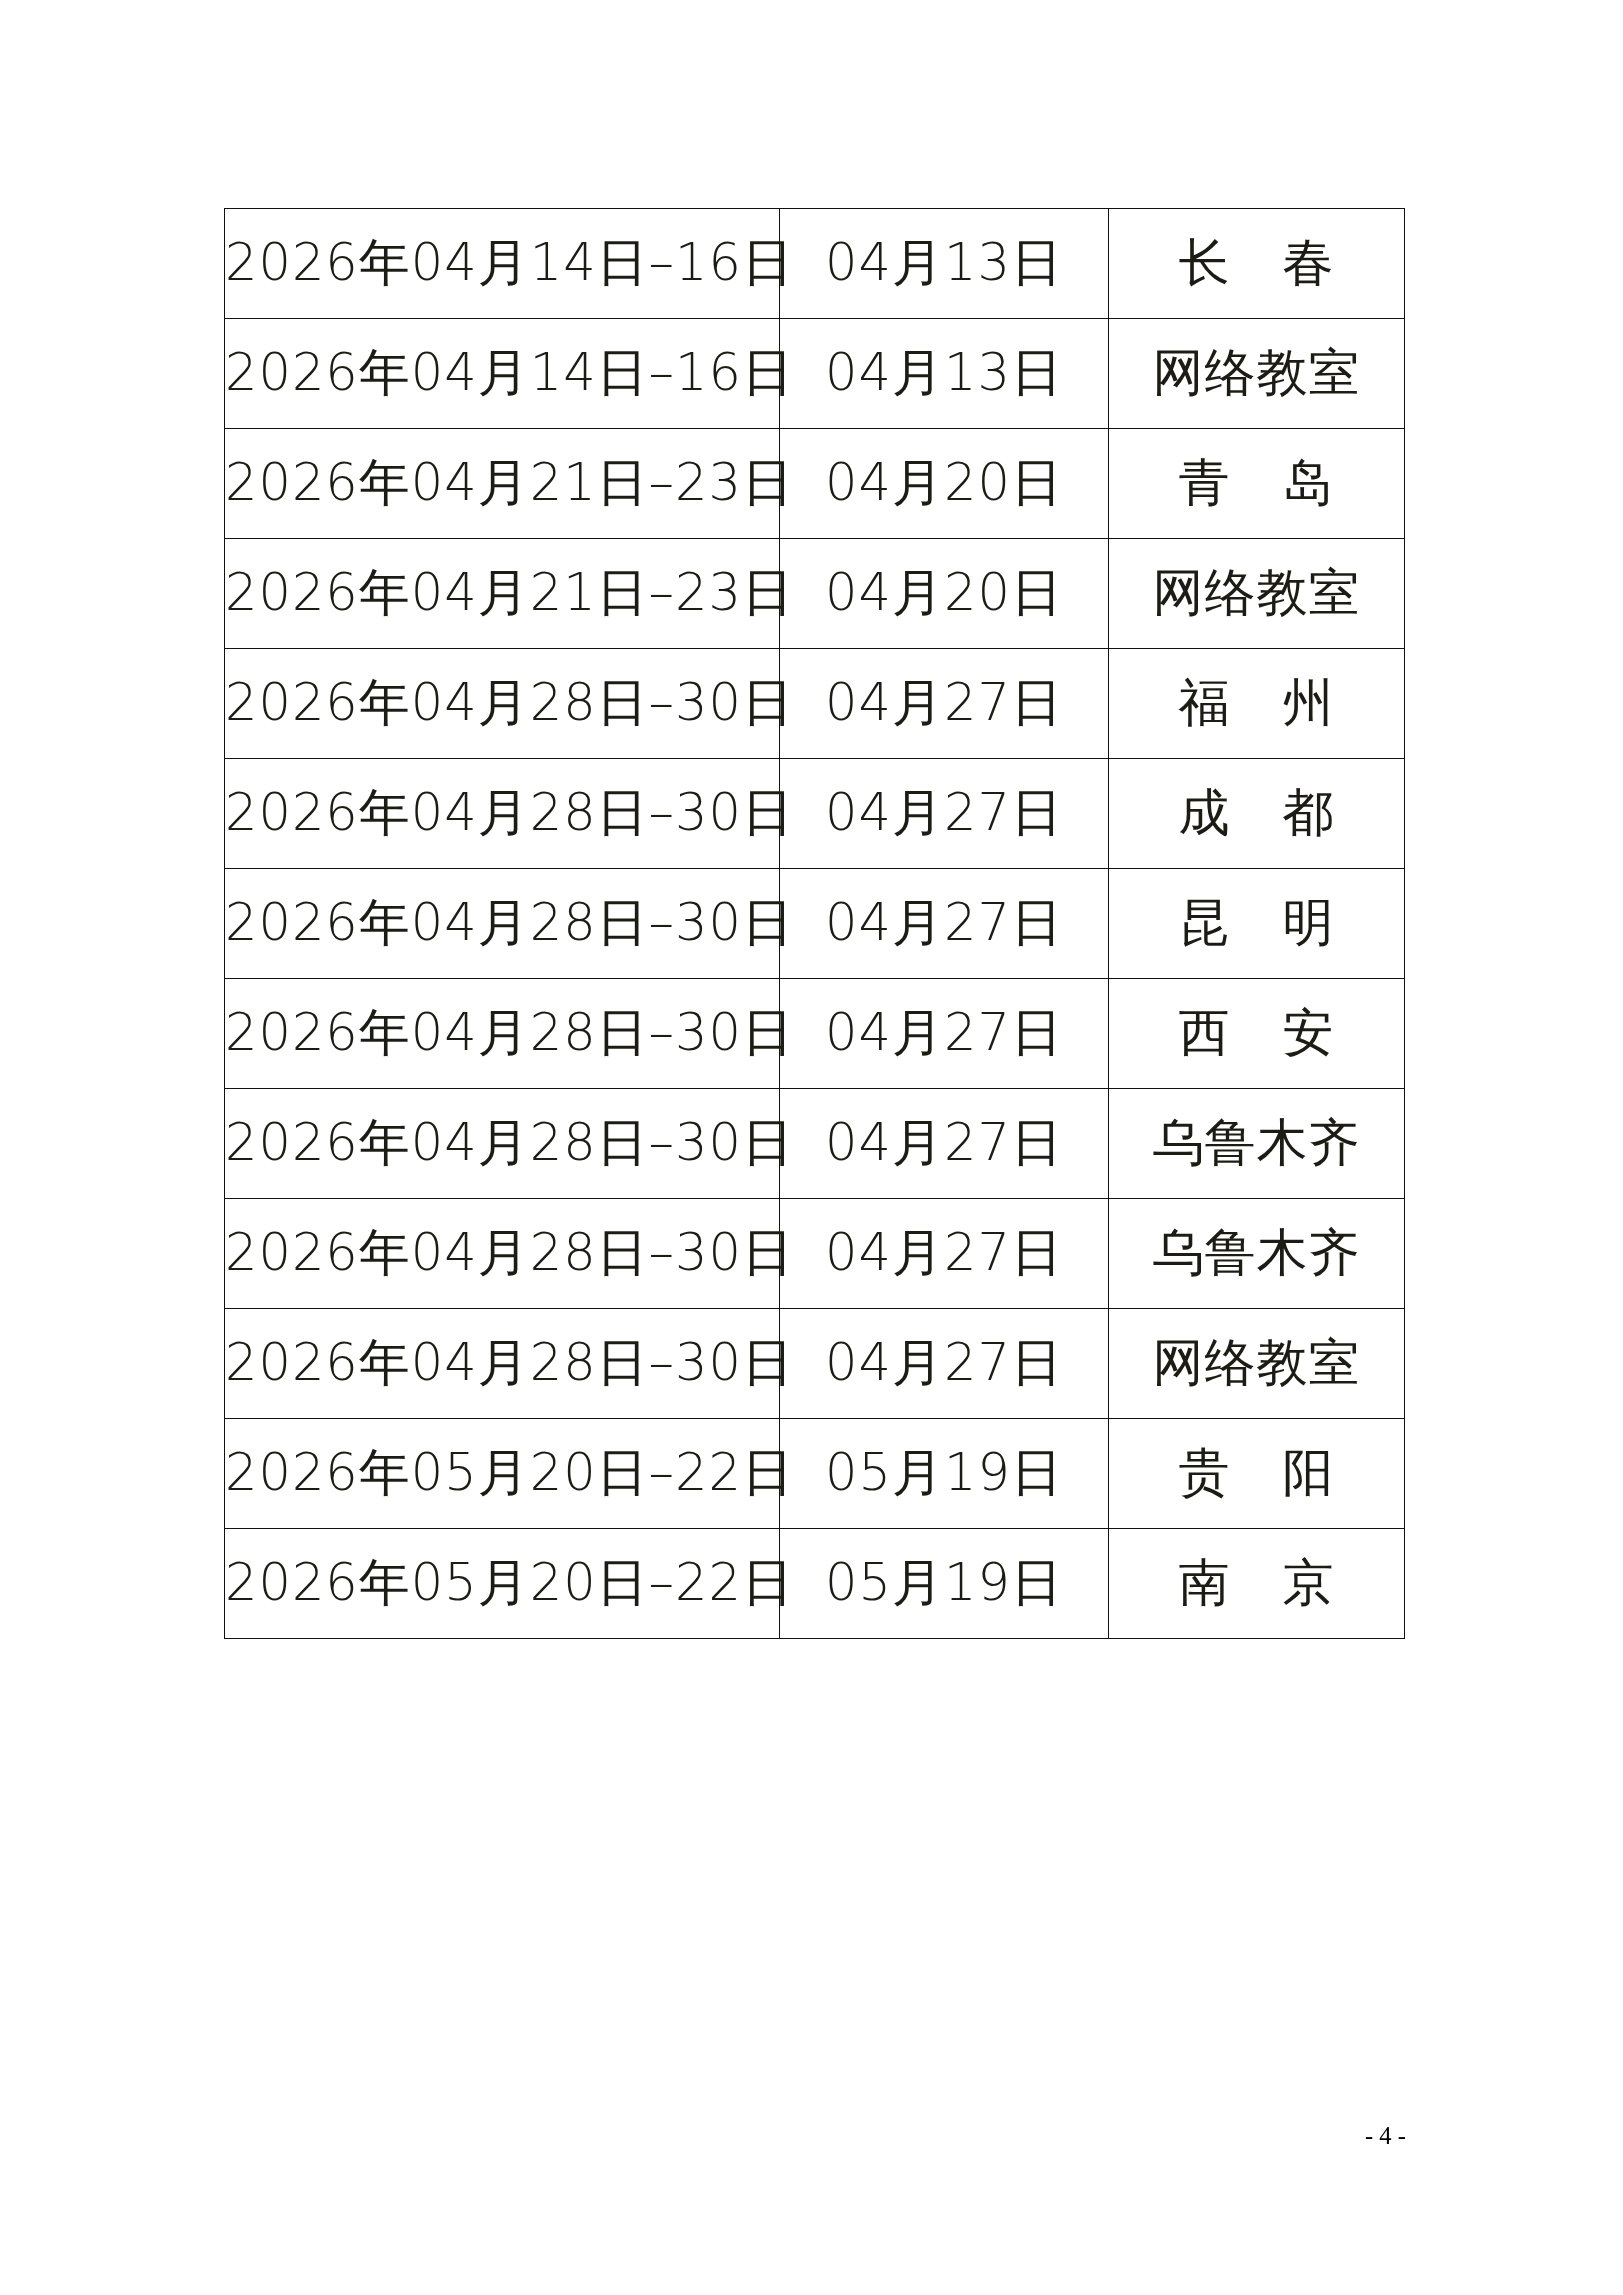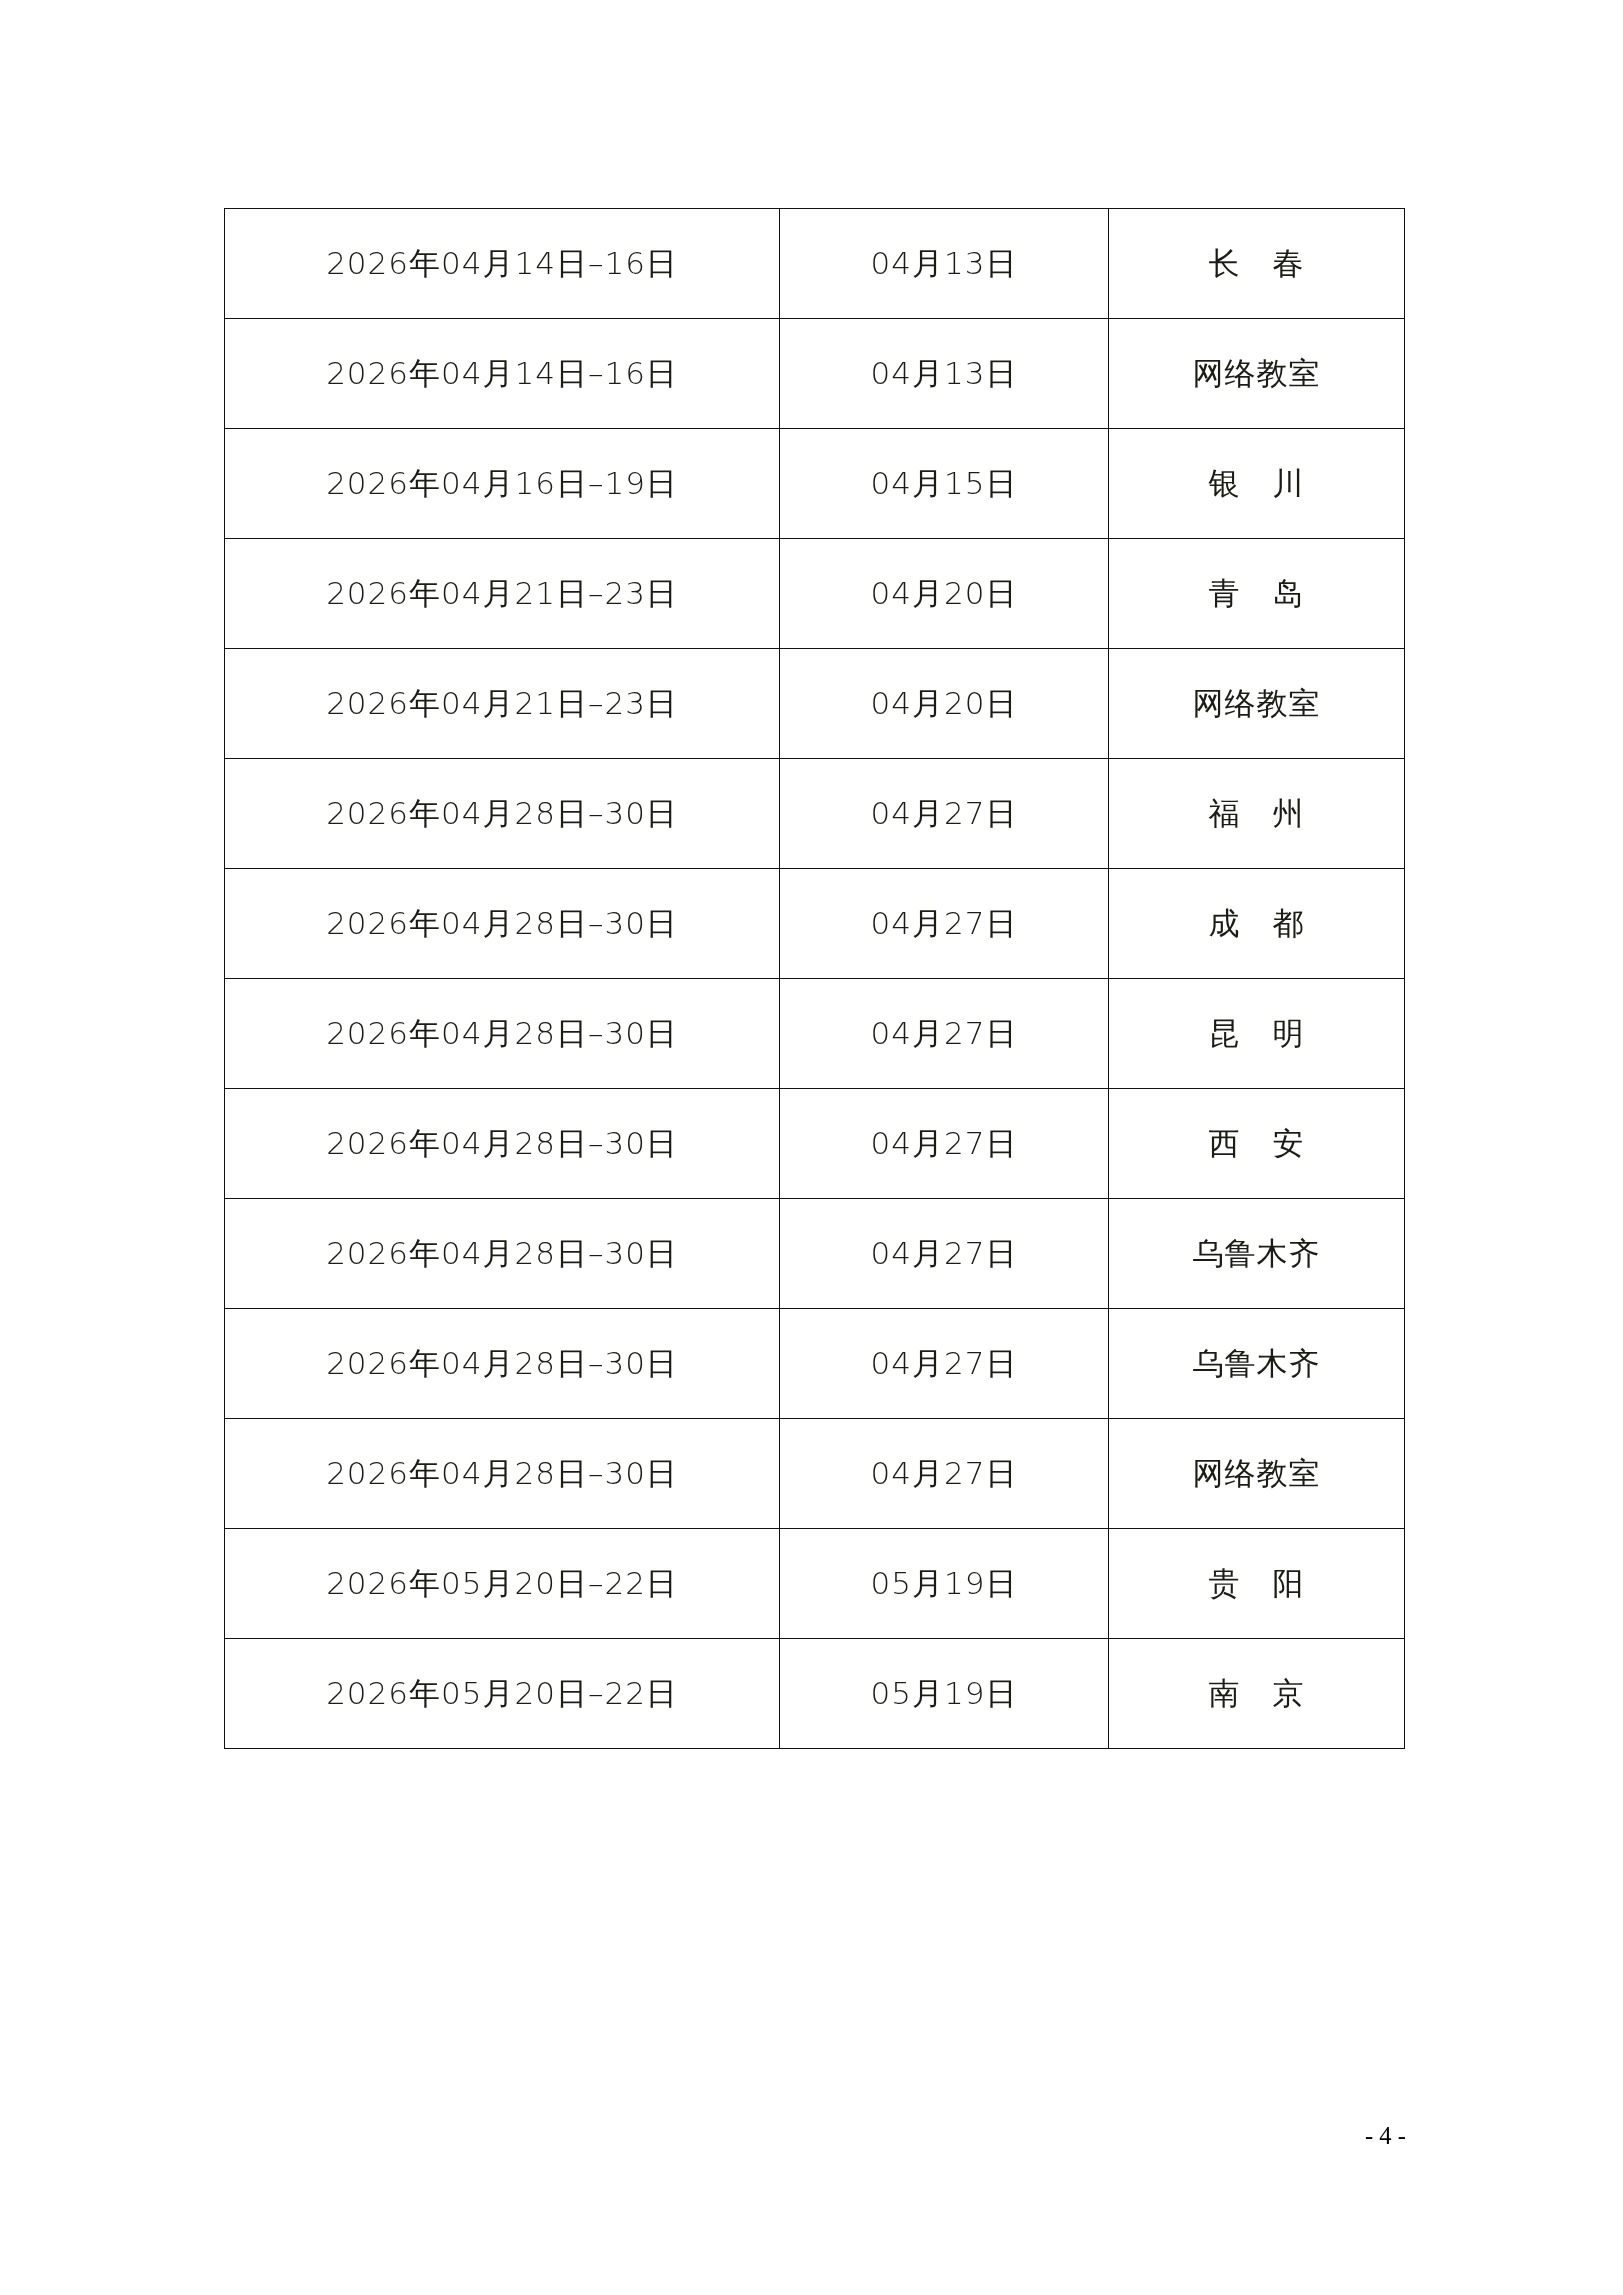--- a/index.html
+++ b/index.html
@@ -30,21 +30,21 @@
     width: 1180px;
     border-collapse: collapse;
     table-layout: fixed;
   }
   table.schedule td {
     border: 1.5px solid #111111;
     height: 109px;
     padding: 0;
     text-align: center;
     vertical-align: middle;
-    font-size: 31px;
+    font-size: 51px;
     font-weight: 300;
     letter-spacing: 1px;
     white-space: nowrap;
     color: #1c1c14;
   }
   col.c1 { width: 555px; }
   col.c2 { width: 329px; }
   col.c3 { width: 296px; }
   .page-number {
     position: absolute;
@@ -71,25 +71,20 @@
     <tbody>
       <tr>
         <td>2026年04月14日–16日</td>
         <td>04月13日</td>
         <td>长　春</td>
       </tr>
       <tr>
         <td>2026年04月14日–16日</td>
         <td>04月13日</td>
         <td>网络教室</td>
-      </tr>
-      <tr>
-        <td>2026年04月16日–19日</td>
-        <td>04月15日</td>
-        <td>银　川</td>
       </tr>
       <tr>
         <td>2026年04月21日–23日</td>
         <td>04月20日</td>
         <td>青　岛</td>
       </tr>
       <tr>
         <td>2026年04月21日–23日</td>
         <td>04月20日</td>
         <td>网络教室</td>

